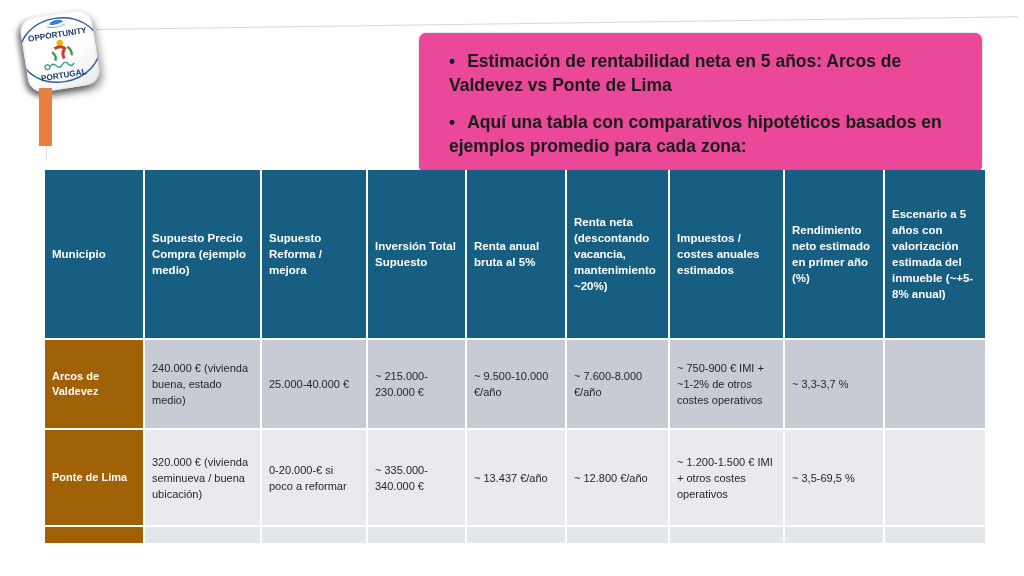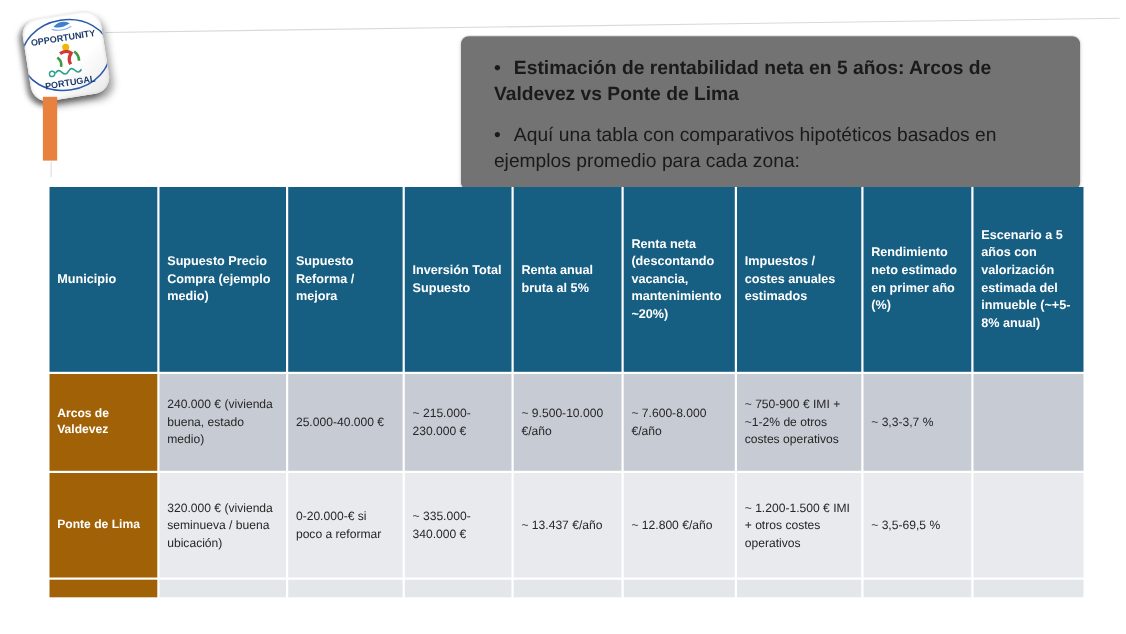--- a/index.html
+++ b/index.html
@@ -23,26 +23,26 @@
     box-shadow:-4px 3px 5px rgba(40,40,40,.55), 3px 6px 7px rgba(60,60,60,.45), inset 0 0 3px #cfcfcf;
   }
   .logo svg{display:block;}
   
   .accent-bar{
     position:absolute; left:39px; top:88px; width:13px; height:58px; background:#E8803E;
   }
   
   .title-box{
     position:absolute; left:418px; top:32px; width:565px; height:142px;
-    background:#737373; border:1px solid #ececec; border-radius:8px;
+    background:#ec4899; border:1px solid #ececec; border-radius:8px;
     box-shadow:0 1px 3px rgba(0,0,0,.06);
     padding:16px 18px 0 30px; box-sizing:border-box;
     color:#1a1a1a; font-size:17.5px; line-height:24px;
   }
-  .bullet{margin:0 0 13px 0;}
+  .bullet{margin:0 0 13px 0;font-weight:bold;}
   .bullet .dot{margin-right:12px;}
   .b1{font-weight:bold;}
   
   .cmp-table{
     position:absolute; left:45px; top:170px; width:940px;
     display:grid;
     grid-template-columns:98px 115px 104px 97px 98px 101px 113px 98px 100px;
     grid-template-rows:168px 88px 95px 16px;
     gap:2px; background:#ffffff;
   }

